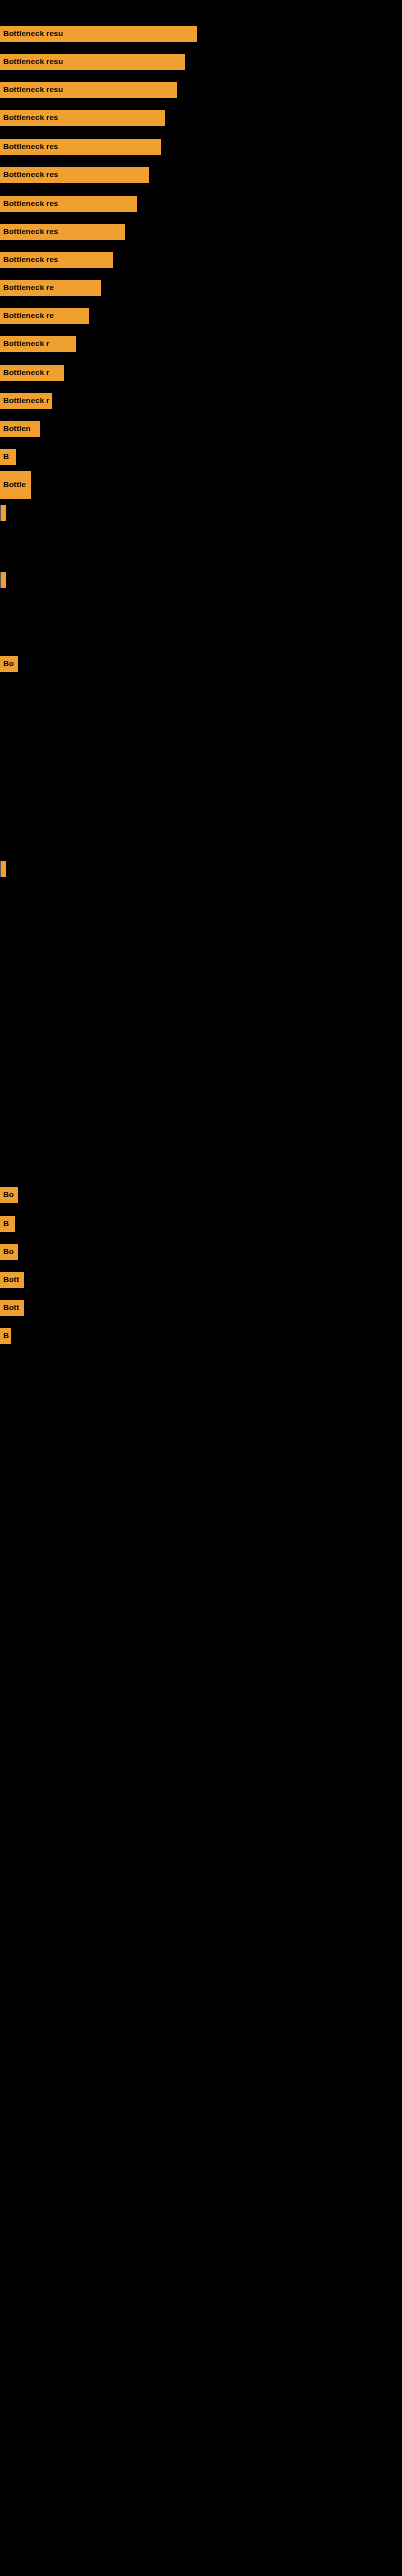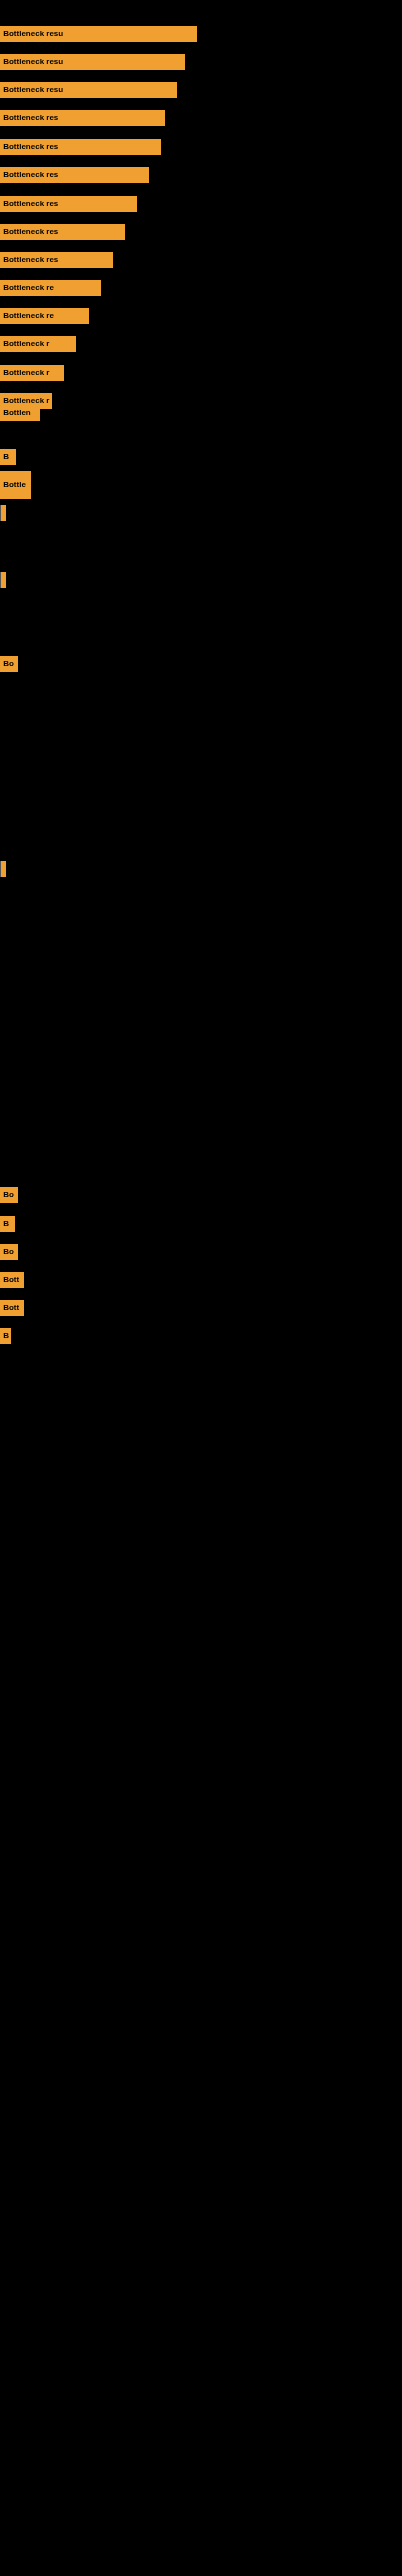--- a/index.html
+++ b/index.html
@@ -83,21 +83,21 @@
     </div>
     <div class="bar-container" style="top: 328px; width: 76px; height: 16px;">
       <div class="bar-label" style="width: 76px; height: 16px;">Bottleneck r</div>
     </div>
     <div class="bar-container" style="top: 357px; width: 64px; height: 16px;">
       <div class="bar-label" style="width: 64px; height: 16px;">Bottleneck r</div>
     </div>
     <div class="bar-container" style="top: 385px; width: 52px; height: 16px;">
       <div class="bar-label" style="width: 52px; height: 16px;">Bottleneck r</div>
     </div>
-    <div class="bar-container" style="top: 397px; width: 40px; height: 16px;">
+    <div class="bar-container" style="top: 413px; width: 40px; height: 16px;">
       <div class="bar-label" style="width: 40px; height: 16px;">Bottlen</div>
     </div>
     <div class="bar-container" style="top: 441px; width: 16px; height: 16px;">
       <div class="bar-label" style="width: 16px; height: 16px;">B</div>
     </div>
     <div class="bar-container" style="top: 469px; width: 31px; height: 16px;">
       <div class="bar-label" style="width: 31px; height: 28px;">Bottle</div>
     </div>
     <div class="bar-container" style="top: 497px; width: 1.6px; height: 16px;">
       <div class="bar-label" style="width: 1.6px; height: 16px;"></div>

